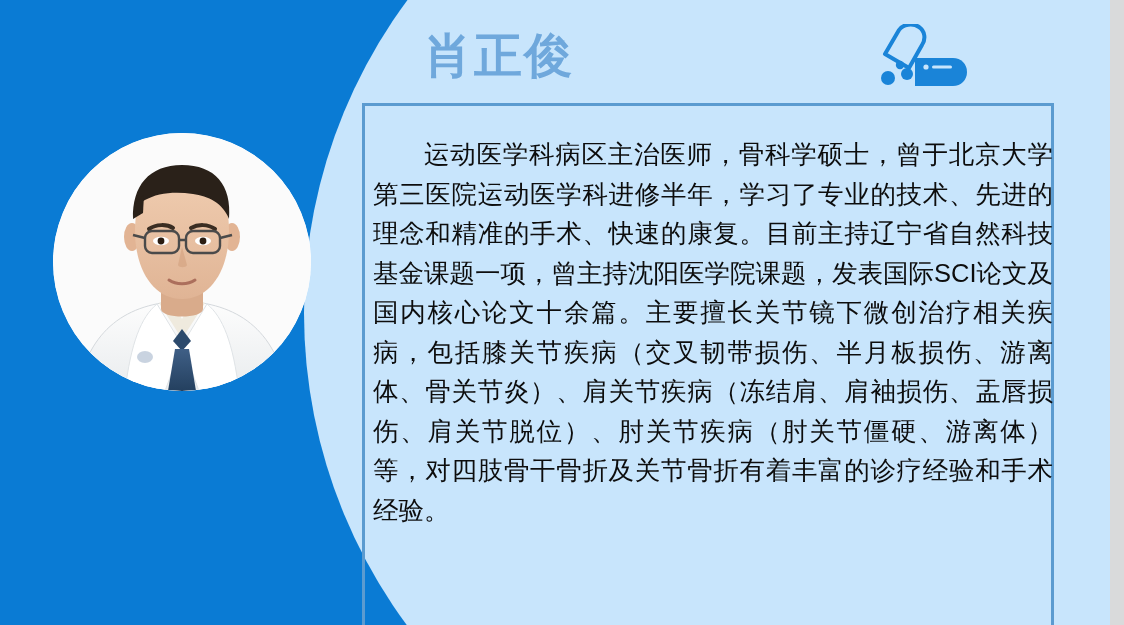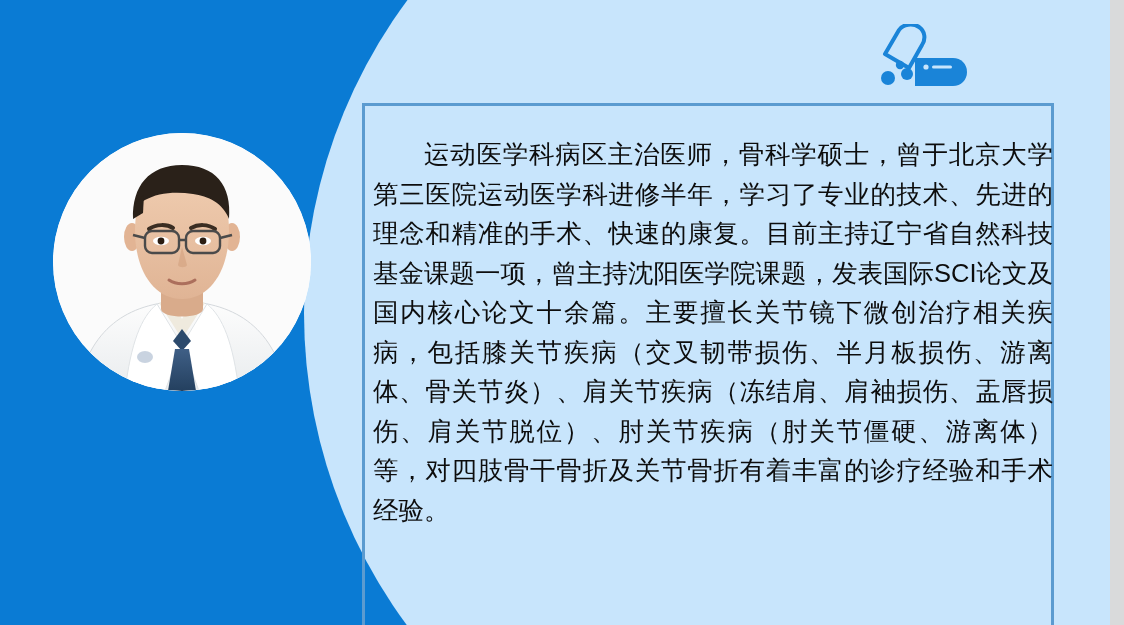--- a/index.html
+++ b/index.html
@@ -185,20 +185,21 @@
 
         <path d="M129 114 L125 132 C 126 135, 133 135, 134 132 Z" fill="#d6a584" opacity="0.75"></path>
 
         <path d="M116 147 C 123 152, 135 152, 142 147" stroke="#ac6f5c" stroke-width="3" fill="none" stroke-linecap="round"></path>
 
         <ellipse cx="92" cy="224" rx="8" ry="6" fill="#b7c4d6" opacity="0.75"></ellipse>
       </g>
     </svg>
   </div>
 
+  <div id="name-title">肖正俊</div>
 
   <div id="capsule-icon">
     <svg width="104" height="64" viewBox="0 0 104 64" xmlns="http://www.w3.org/2000/svg">
 
       <path d="M16 30 L30 6 C 34 0, 44 -1, 50 3 C 56 7, 57 15, 53 21 L 40 44 Z" fill="none" stroke="#1a84d8" stroke-width="4" stroke-linejoin="round"></path>
 
       <path d="M46 34 L84 34 C 92 34, 98 40, 98 48 C 98 56, 92 62, 84 62 L 46 62 Z" fill="#1a84d8"></path>
 
       <circle cx="57" cy="43" r="2.6" fill="#c8e5fc"></circle>
       <rect x="63" y="41.4" width="20" height="3" rx="1.5" fill="#c8e5fc"></rect>

